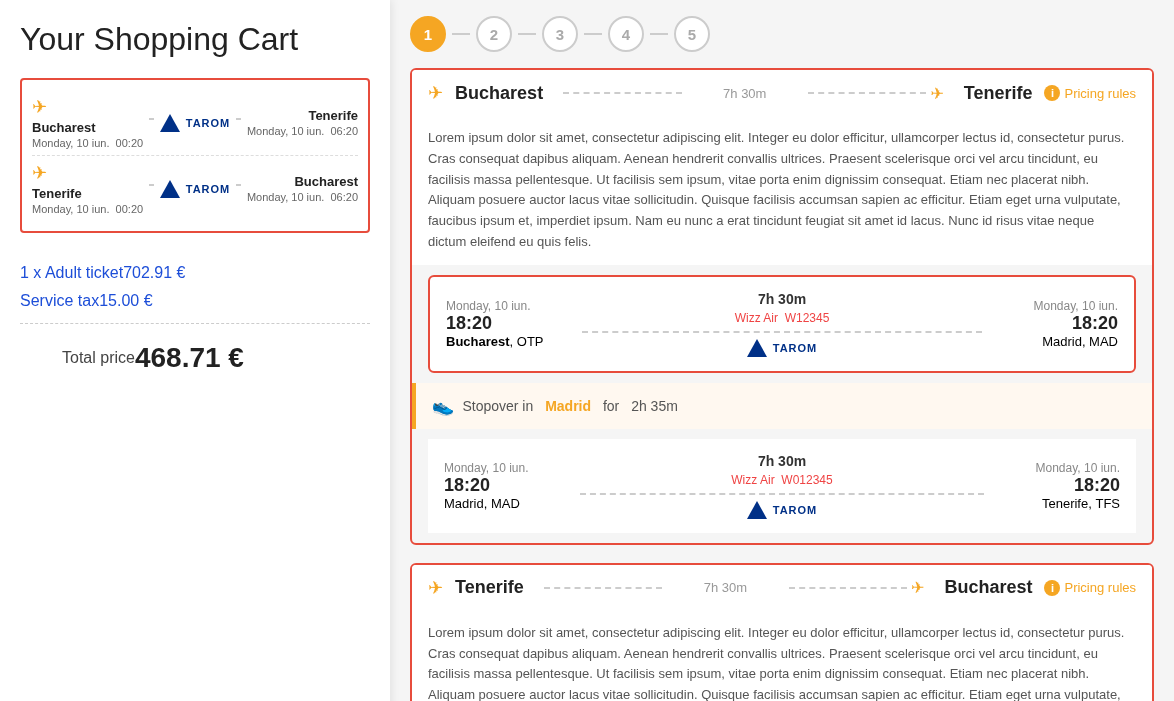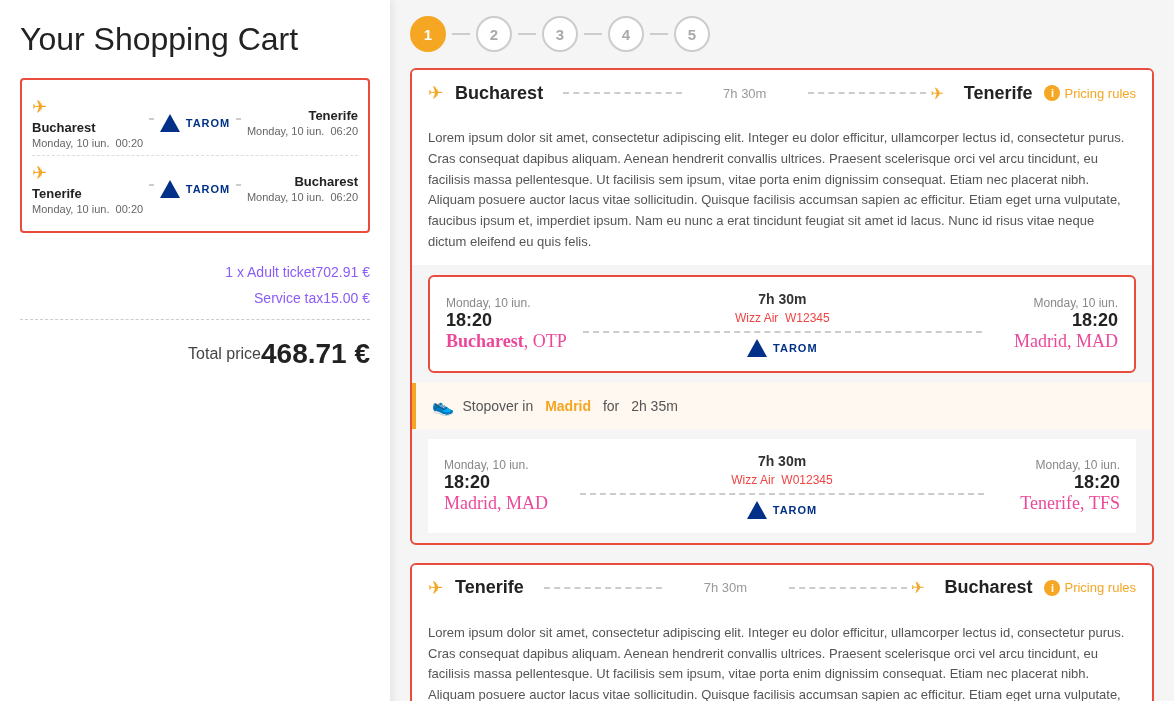--- a/index.html
+++ b/index.html
@@ -67,28 +67,28 @@
       border-bottom: 2px dashed #ccc;
       margin: 0 6px;
       margin-top: -8px;
     }
     .cart-price-rows {
       padding: 8px 0;
       border-bottom: 1px dashed #ccc;
     }
     .cart-price-row {
       display: flex;
-      justify-content: flex-end;
+      justify-content: flex-start;
       padding: 5px 0;
-      color: #8b5cf6;
-      font-size: 14px;
+      color: #1d4ed8;
+      font-size: 16px;
     }
     .cart-total-row {
       display: flex;
-      justify-content: flex-end;
+      justify-content: flex-start;
       align-items: center;
       padding: 18px 0 8px 0;
       margin-left: 42px;
     }
     .total-label {
       font-size: 16px;
       color: #444;
     }
     .total-price {
       font-size: 28px;
@@ -239,23 +239,22 @@
     .leg-date {
       font-size: 12px;
       color: #888;
     }
     .leg-time {
       font-size: 18px;
       font-weight: bold;
       color: #222;
     }
     .leg-city {
-      font-size: 18px;
-      color: #ec4899;
-      font-family: Liberation Serif, serif;
+      font-size: 13px;
+      color: #000000;
     }
     .leg-city strong { font-weight: bold; }
     .leg-middle {
       flex: 1;
       display: flex;
       flex-direction: column;
       align-items: center;
       gap: 4px;
     }
     .leg-duration {

